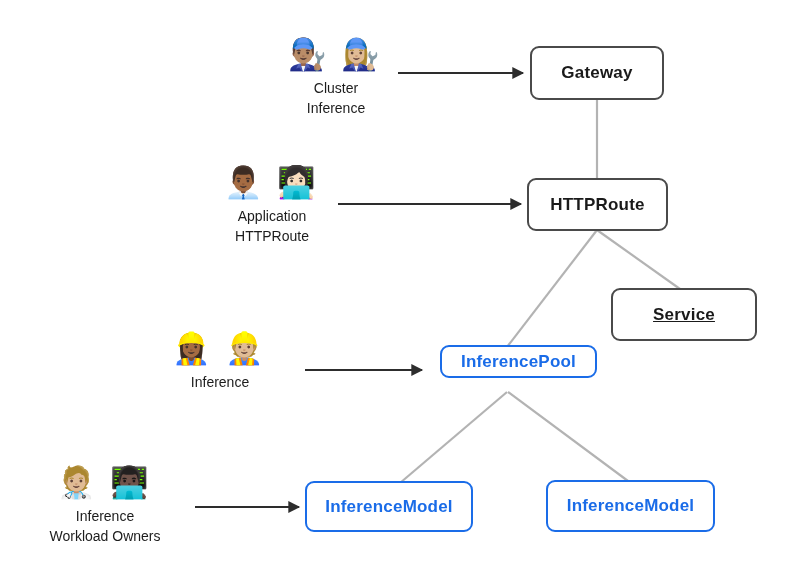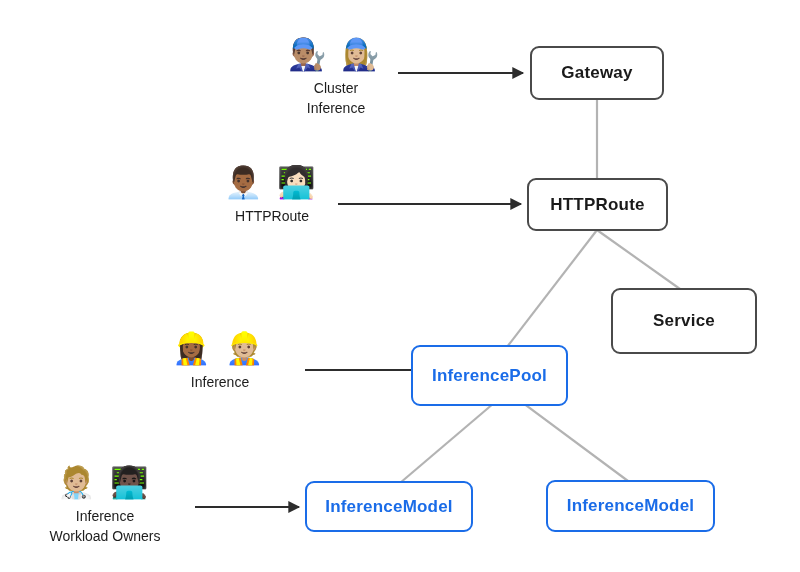--- a/index.html
+++ b/index.html
@@ -50,20 +50,21 @@
     <div class="icons">👨🏽‍🔧 👩🏼‍🔧</div>
     <div class="plabel">
       <div>Cluster</div>
       <div>Inference</div>
     </div>
   </div>
 
   <div class="persona" style="left:177px;top:164px;">
     <div class="icons">👨🏾‍💼 👩🏻‍💻</div>
     <div class="plabel">
+      <div>Application</div>
       <div>HTTPRoute</div>
     </div>
   </div>
 
   <div class="persona" style="left:125px;top:330px;">
     <div class="icons">👷🏾‍♀️ 👷🏼</div>
     <div class="plabel">
       <div>Inference</div>
     </div>
   </div>
@@ -77,25 +78,25 @@
   </div>
 
   <div class="node resource" style="left:530px;top:46px;width:134px;height:54px;">
     <span>Gateway</span>
   </div>
 
   <div class="node resource" style="left:527px;top:178px;width:141px;height:53px;text-align:center;">
     <span>HTTPRoute</span>
   </div>
 
-  <div class="node resource" style="left:611px;top:288px;width:146px;height:66px;">
+  <div class="node resource" style="left:611px;top:288px;width:146px;height:53px;text-decoration:underline;">
     <span>Service</span>
   </div>
 
-  <div class="node inference" style="left:411px;top:345px;width:157px;height:61px;align-items:center;">
+  <div class="node inference" style="left:440px;top:345px;width:157px;height:33px;align-items:center;">
     <span>InferencePool</span>
   </div>
 
   <div class="node inference" style="left:305px;top:481px;width:168px;height:51px;">
     <span>InferenceModel</span>
   </div>
 
   <div class="node inference" style="left:546px;top:480px;width:169px;height:52px;">
     <span>InferenceModel</span>
   </div>

